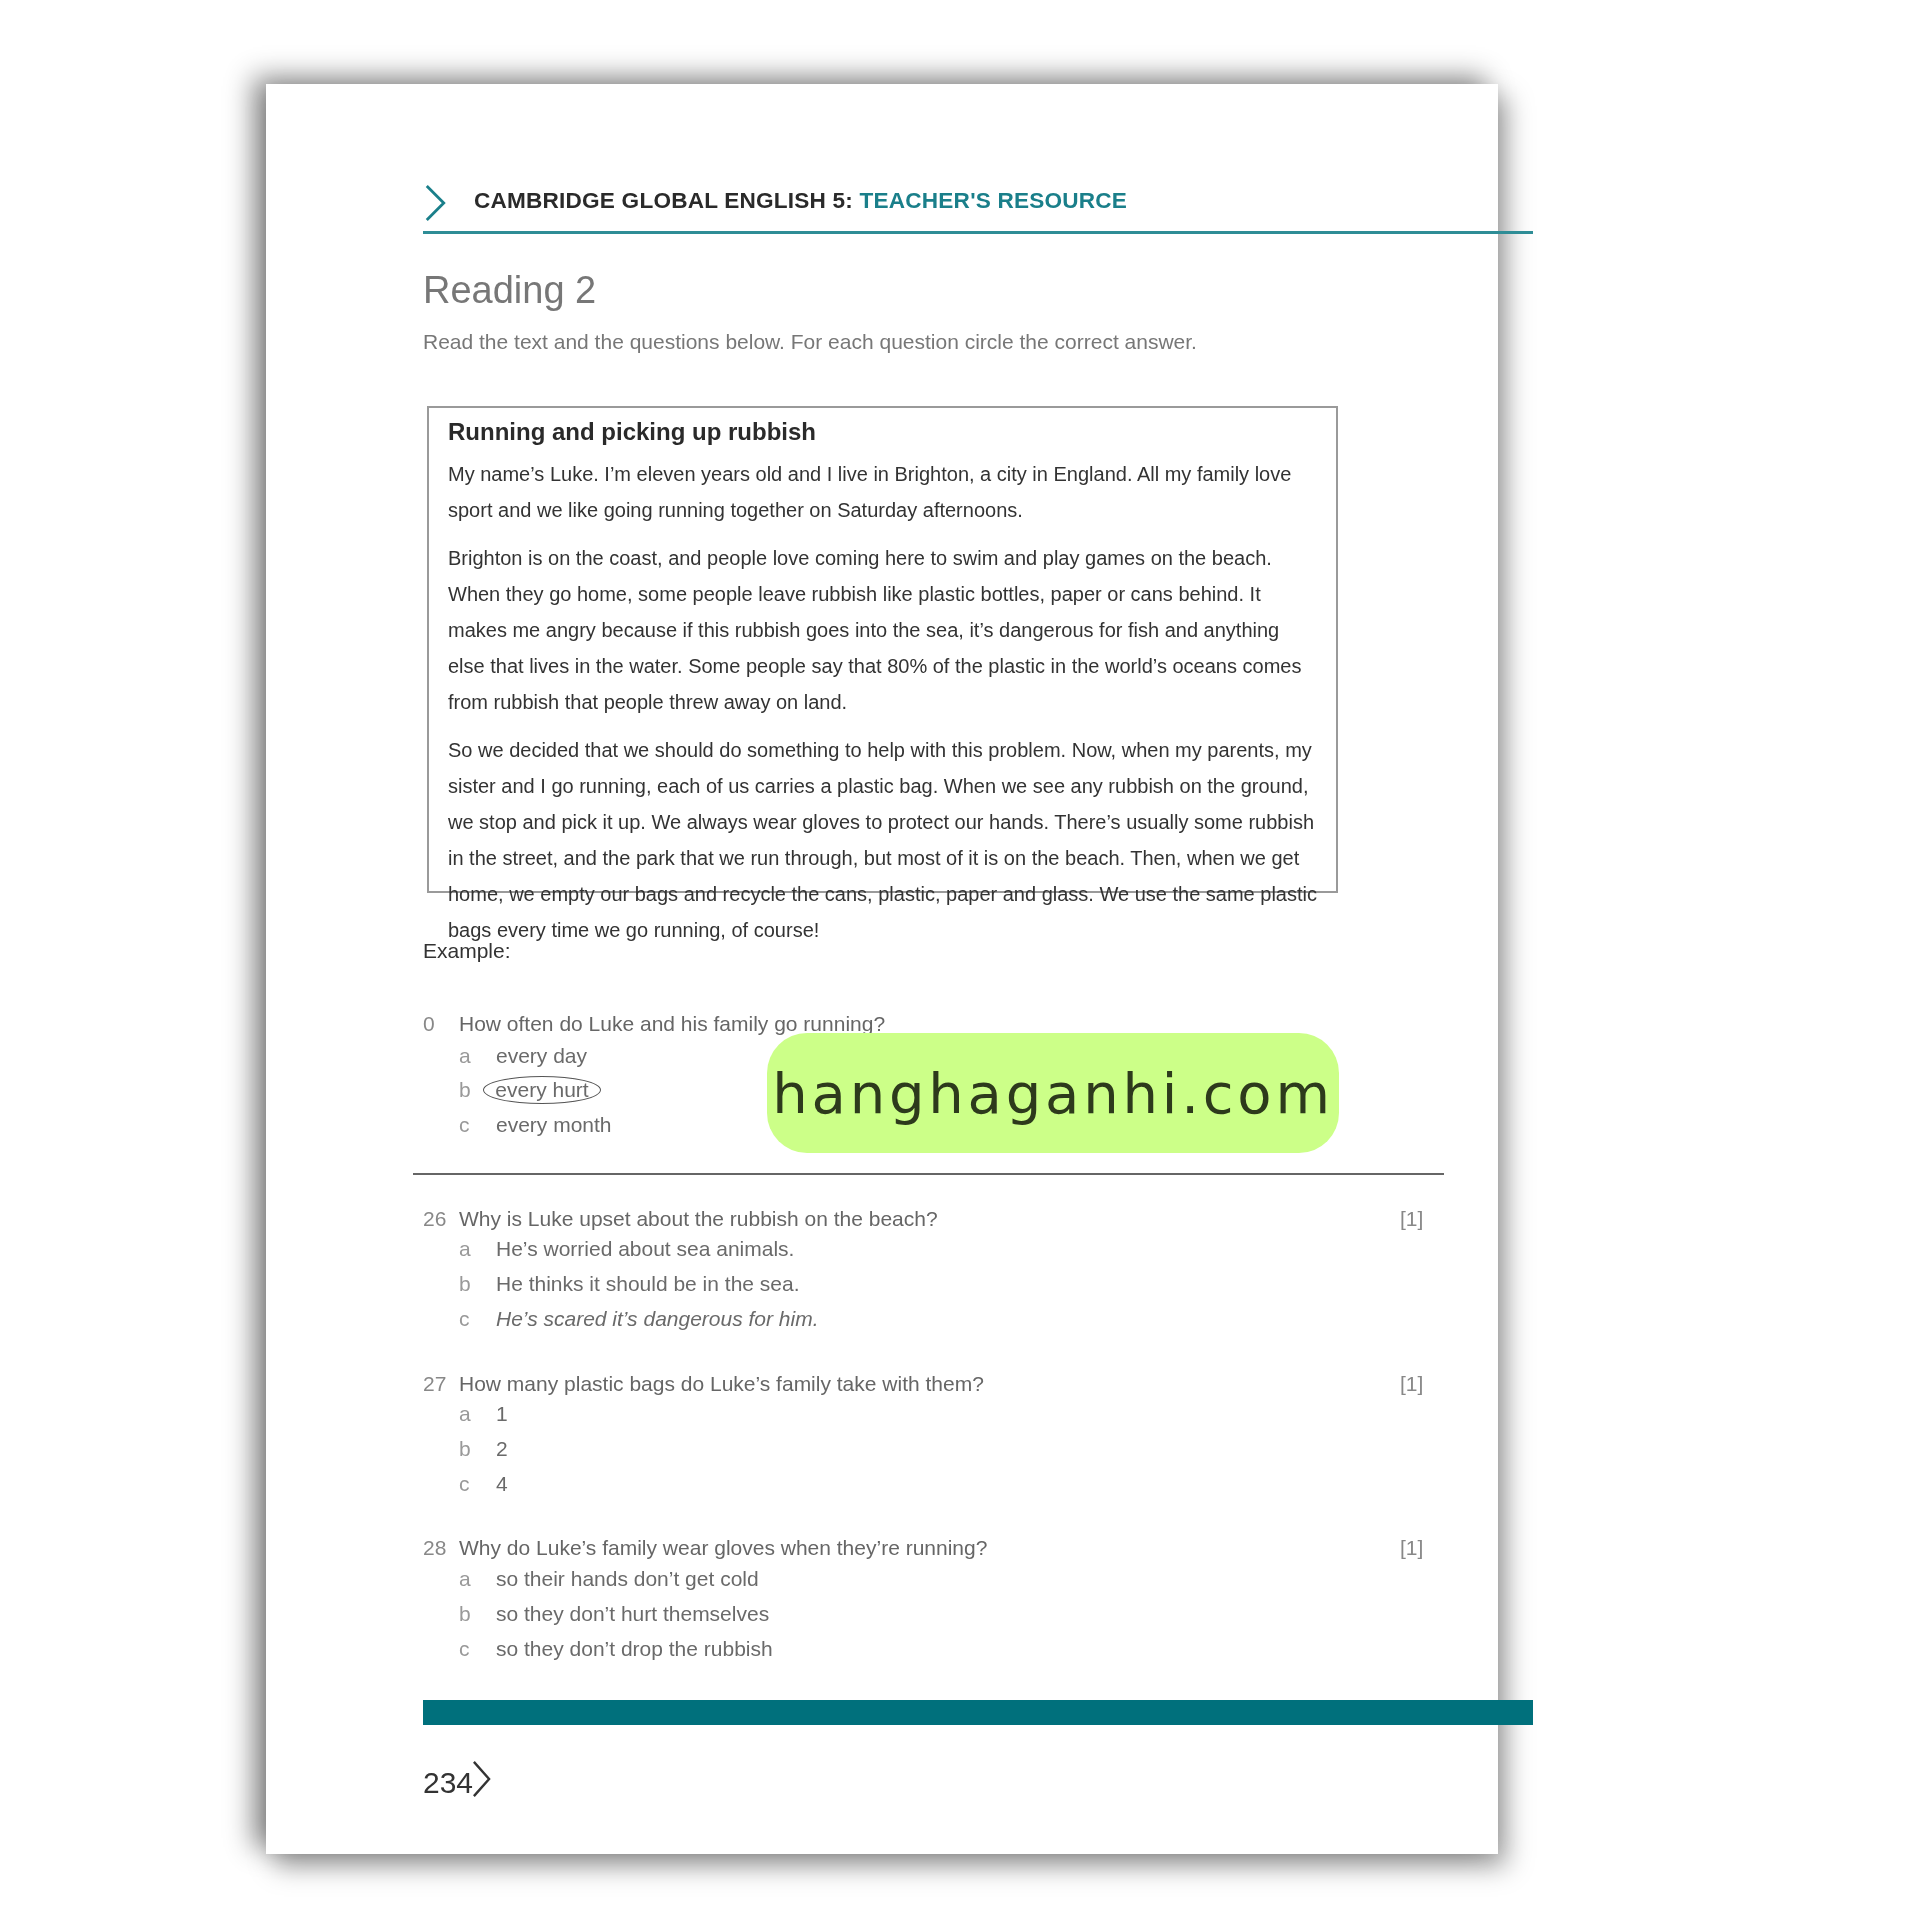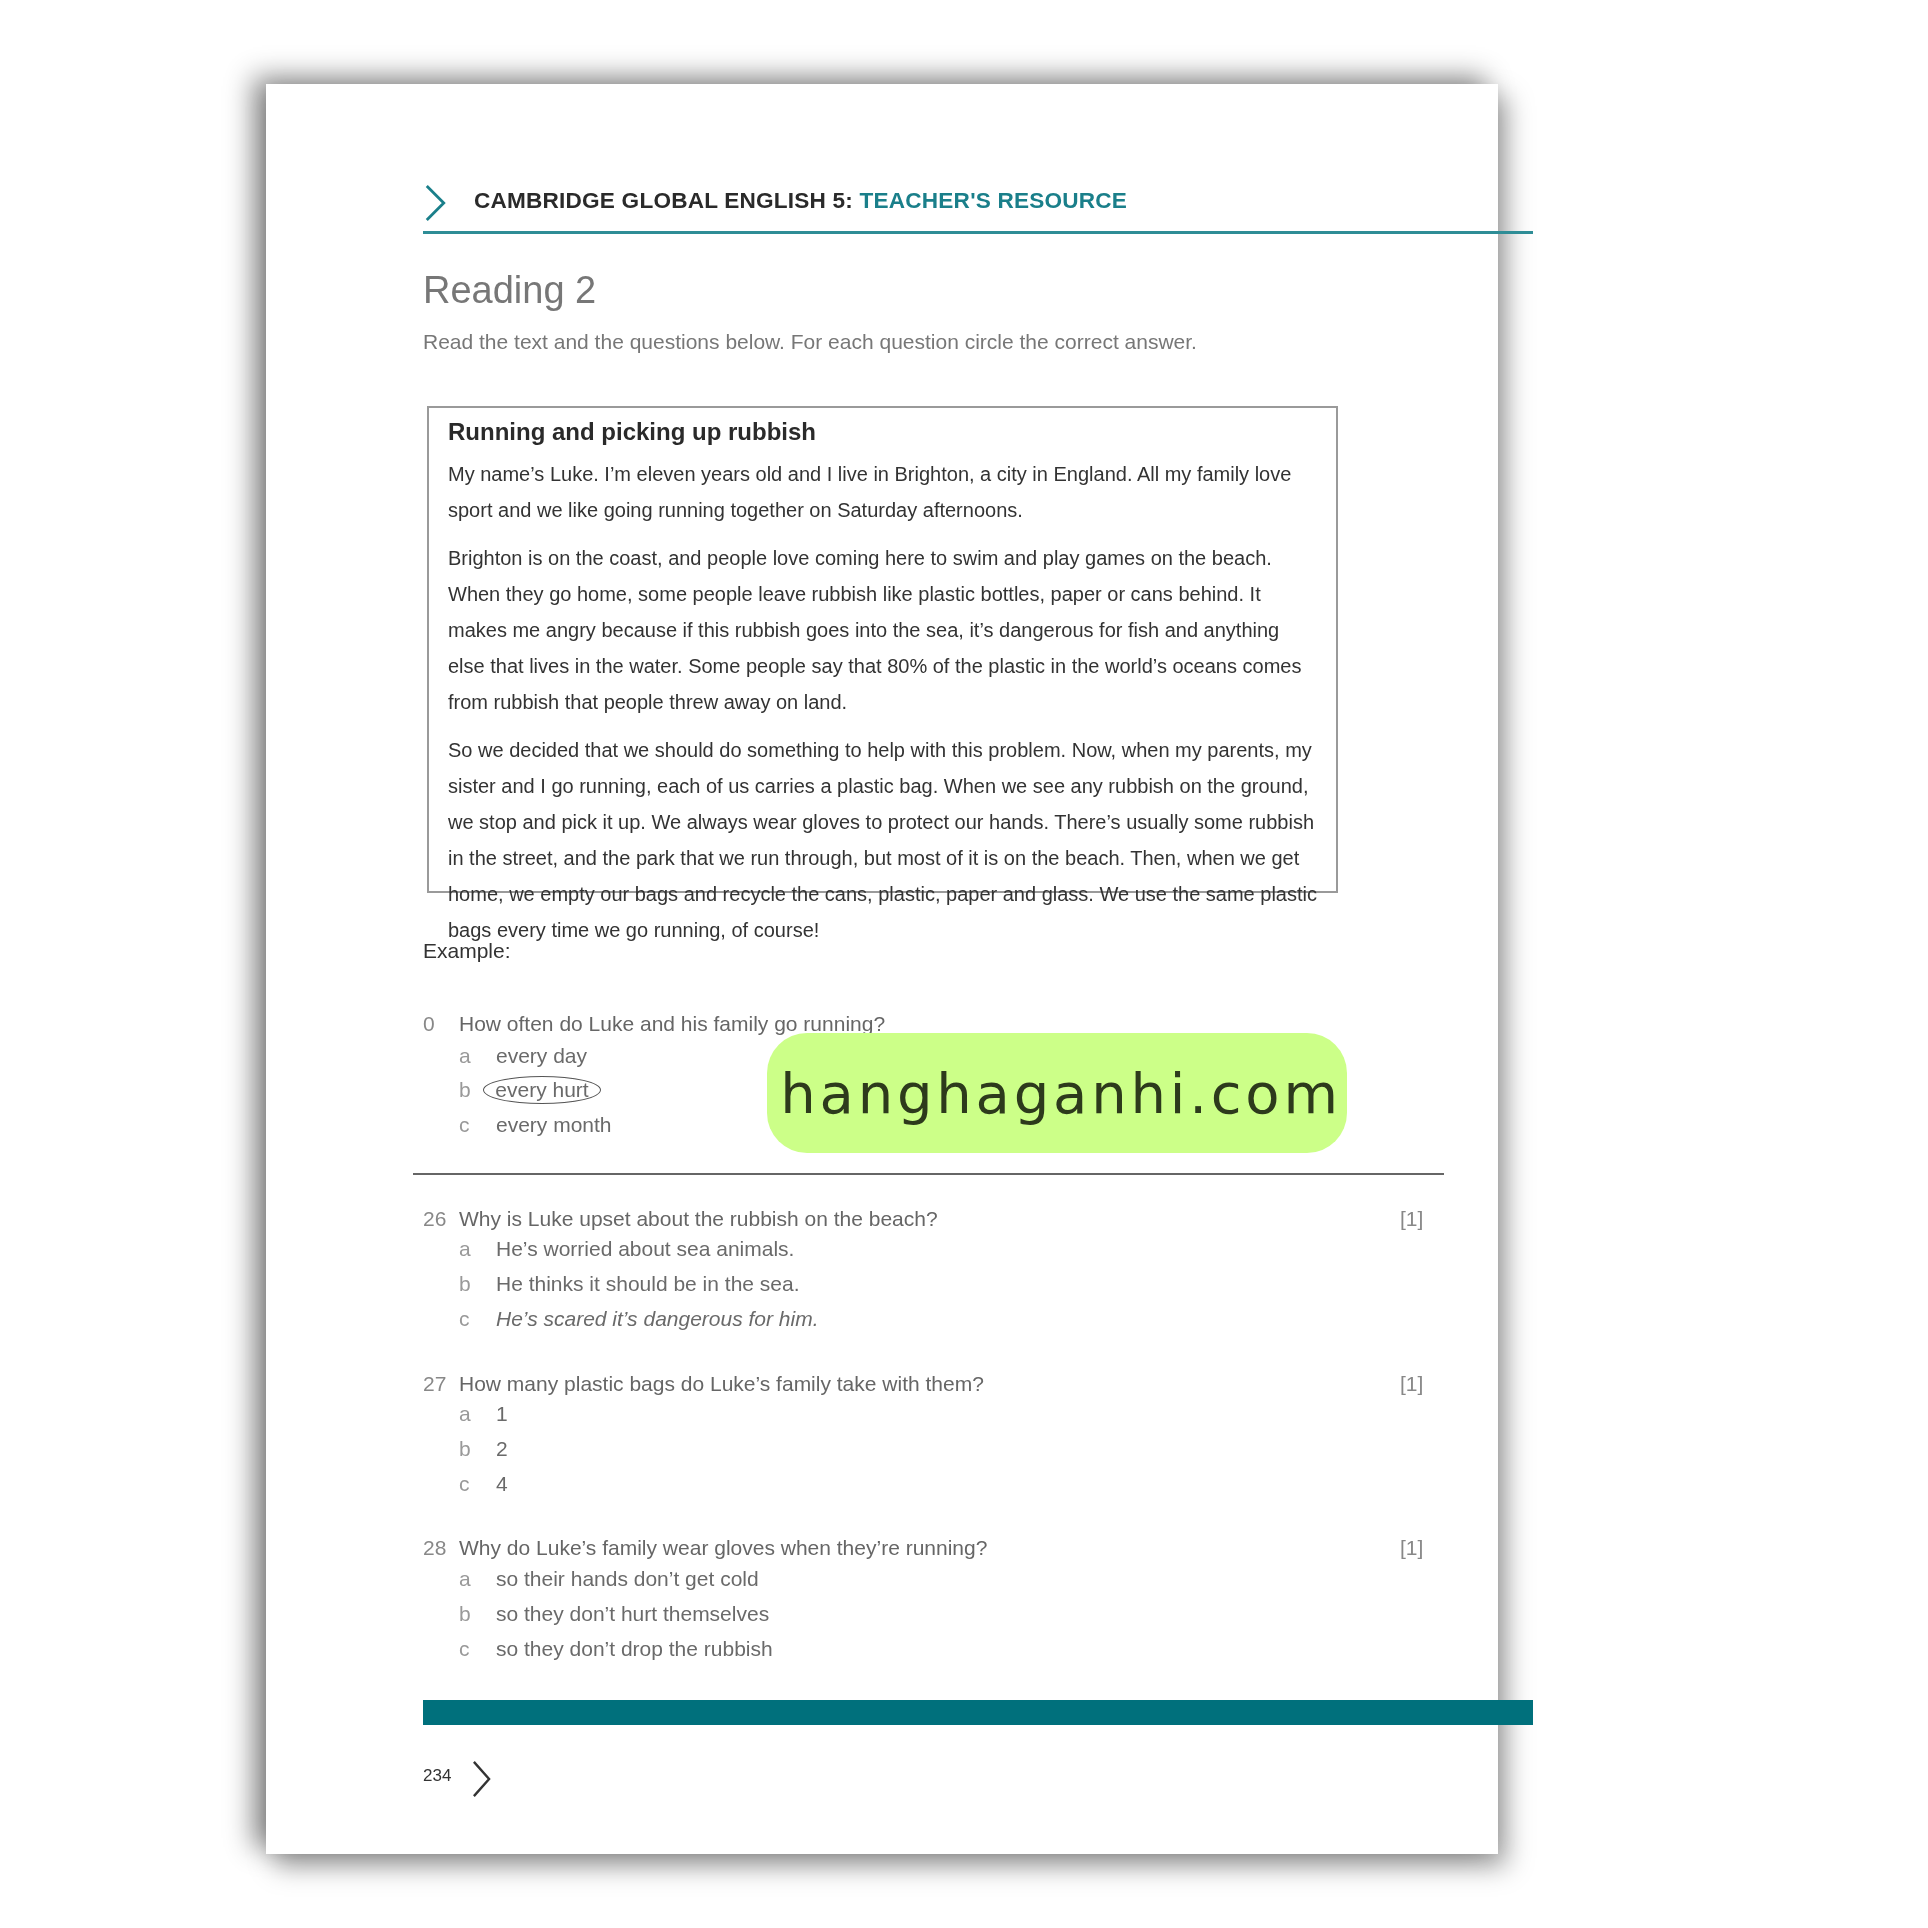--- a/index.html
+++ b/index.html
@@ -18,24 +18,24 @@
   .box p { margin:0 0 12.2px 0; font-size:20px; color:#333333; line-height:36px; white-space:normal; }
   .example { left:157px; top:855px; font-size:21px; color:#333; }
   .qnum { font-size:21px; color:#888888; }
   .qtext { font-size:21px; color:#666666; }
   .optl { font-size:21px; color:#999999; }
   .optt { font-size:21px; color:#6a6a6a; }
   .circle { border:1.9px solid #555; border-radius:50%; padding:0.9px 11.3px; margin-left:-13px; }
   .divider { left:147px; top:1089px; width:1031px; height:1.9px; background:#666666; }
   .mark { font-size:21px; color:#888888; }
   .bar { left:157px; top:1616px; width:1110px; height:24.5px; background:#00707c; }
-  .pnum { left:157px; top:1682px; font-size:17px; color:#333; }
+  .pnum { left:157px; top:1682px; font-size:30px; color:#333; }
   .pchev { left:205px; top:1676px; width:21px; height:38px; }
   .wm { position:absolute; left:767px; top:1033px; width:572px; height:120px; background:#ccff88; border-radius:40px;
-        display:flex; align-items:center; justify-content:center;padding-left:8px; }
+        display:flex; align-items:center; justify-content:center; }
   .wm span { font-size:56px; color:#2d3a1c; letter-spacing:3.8px; font-family:"DejaVu Sans", sans-serif; }
 </style>
 </head>
 <body>
 
 <div class="page">
 
   <svg class="abs hdr-chev" viewBox="0 0 26 40">
     <polyline points="4,2 22,20 4,38" fill="none" stroke="#1a7f8a" stroke-width="3"></polyline>
   </svg>

